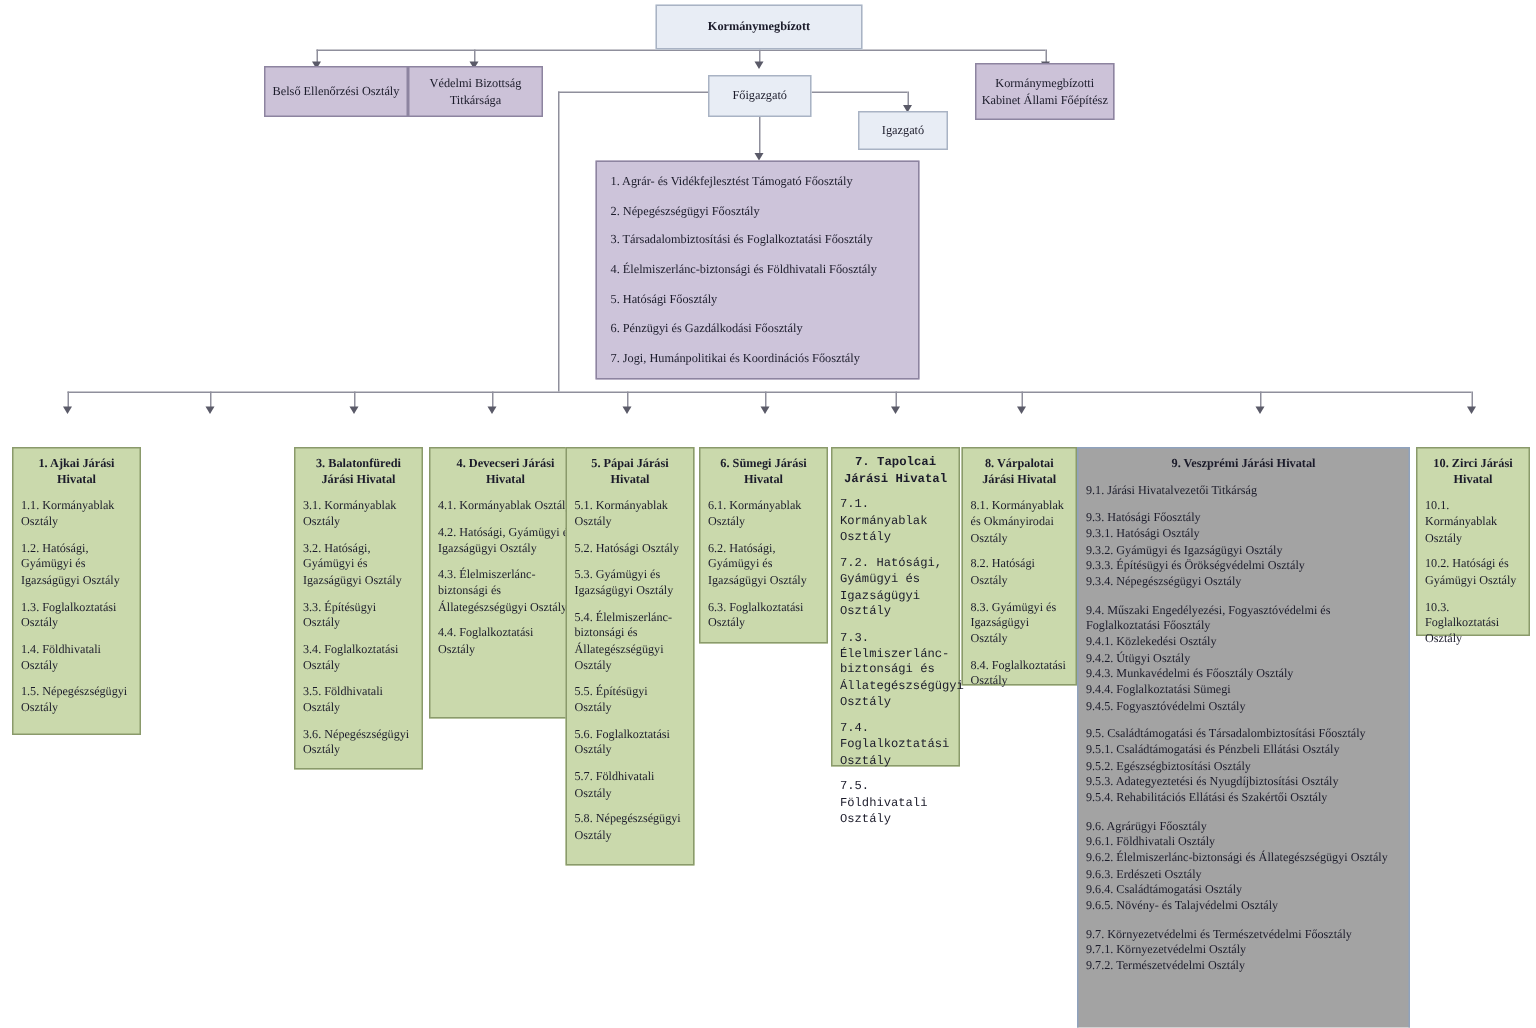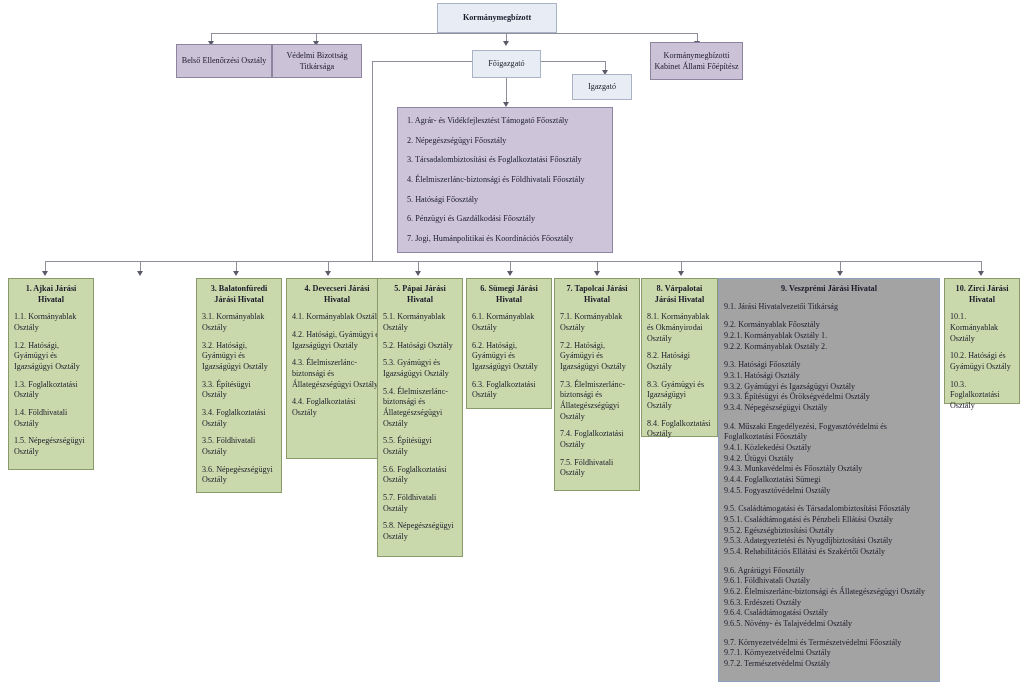--- a/index.html
+++ b/index.html
@@ -32,20 +32,21 @@
   
   .listbox{
     position:absolute;
     box-sizing:border-box;
     border:1px solid #8a9a6b;
     background:#cad9ac;
     padding:5px 5px 20px 5px;
     font-size:8.1px;
     line-height:1.32;
     text-align:left;
+    margin-top:20px;
   }
   .listbox.blue{background:#a3a3a3;border-color:#8fa2bd;}
   .listbox .lb-title{
     font-weight:bold;
     text-align:center;
     font-size:8.2px;
     line-height:1.3;
     margin-bottom:7px;
   }
   .listbox .lb-item{margin-bottom:7px;}
@@ -127,21 +128,21 @@
   <div class="arrow" style="left:506.5px;top:271px;"></div>
   <div class="ln lnv" style="left:597px;top:261px;height:12px;"></div>
   <div class="arrow" style="left:593.5px;top:271px;"></div>
   <div class="ln lnv" style="left:681px;top:261px;height:12px;"></div>
   <div class="arrow" style="left:677.5px;top:271px;"></div>
   <div class="ln lnv" style="left:840px;top:261px;height:12px;"></div>
   <div class="arrow" style="left:836.5px;top:271px;"></div>
   <div class="ln lnv" style="left:981px;top:261px;height:12px;"></div>
   <div class="arrow" style="left:977.5px;top:271px;"></div>
 
-  <div class="box blue bold" style="left:437px;top:3px;width:120px;height:30px;">
+  <div class="box blue bold" style="left:437px;top:3px;width:138px;height:30px;">
     <span>Kormánymegbízott</span>
   </div>
 
   <div class="box purple" style="left:176px;top:44px;width:96px;height:34px;">
     <span>Belső Ellenőrzési Osztály</span>
   </div>
 
   <div class="box purple" style="left:272px;top:44px;width:90px;height:34px;">
     <span>Védelmi Bizottság Titkársága</span>
   </div>
@@ -208,21 +209,21 @@
     <div class="lb-item">5.8. Népegészségügyi Osztály</div>
   </div>
 
   <div class="listbox" style="left:466px;top:278px;width:86px;height:131px;">
     <div class="lb-title">6. Sümegi Járási Hivatal</div>
     <div class="lb-item">6.1. Kormányablak Osztály</div>
     <div class="lb-item">6.2. Hatósági, Gyámügyi és Igazságügyi Osztály</div>
     <div class="lb-item">6.3. Foglalkoztatási Osztály</div>
   </div>
 
-  <div class="listbox" style="left:554px;top:278px;width:86px;height:213px;">
+  <div class="listbox" style="left:554px;top:278px;width:86px;height:213px;font-family:Liberation Mono, monospace;">
     <div class="lb-title">7. Tapolcai Járási Hivatal</div>
     <div class="lb-item">7.1. Kormányablak Osztály</div>
     <div class="lb-item">7.2. Hatósági, Gyámügyi és Igazságügyi Osztály</div>
     <div class="lb-item">7.3. Élelmiszerlánc-biztonsági és Állategészségügyi Osztály</div>
     <div class="lb-item">7.4. Foglalkoztatási Osztály</div>
     <div class="lb-item">7.5. Földhivatali Osztály</div>
   </div>
 
   <div class="listbox" style="left:641px;top:278px;width:77px;height:159px;">
     <div class="lb-title">8. Várpalotai Járási Hivatal</div>
@@ -232,25 +233,20 @@
     <div class="lb-item">8.4. Foglalkoztatási Osztály</div>
   </div>
 
   <div class="listbox blue" style="left:718px;top:278px;width:222px;height:404px;">
     <div class="lb-title">9. Veszprémi Járási Hivatal</div>
 
     <div class="lb-group">
       <div class="lb-line">9.1. Járási Hivatalvezetői Titkárság</div>
     </div>
 
-    <div class="lb-group">
-      <div class="lb-line">9.2. Kormányablak Főosztály</div>
-      <div class="lb-line">9.2.1. Kormányablak Osztály 1.</div>
-      <div class="lb-line">9.2.2. Kormányablak Osztály 2.</div>
-    </div>
 
     <div class="lb-group">
       <div class="lb-line">9.3. Hatósági Főosztály</div>
       <div class="lb-line">9.3.1. Hatósági Osztály</div>
       <div class="lb-line">9.3.2. Gyámügyi és Igazságügyi Osztály</div>
       <div class="lb-line">9.3.3. Építésügyi és Örökségvédelmi Osztály</div>
       <div class="lb-line">9.3.4. Népegészségügyi Osztály</div>
     </div>
 
     <div class="lb-group">

